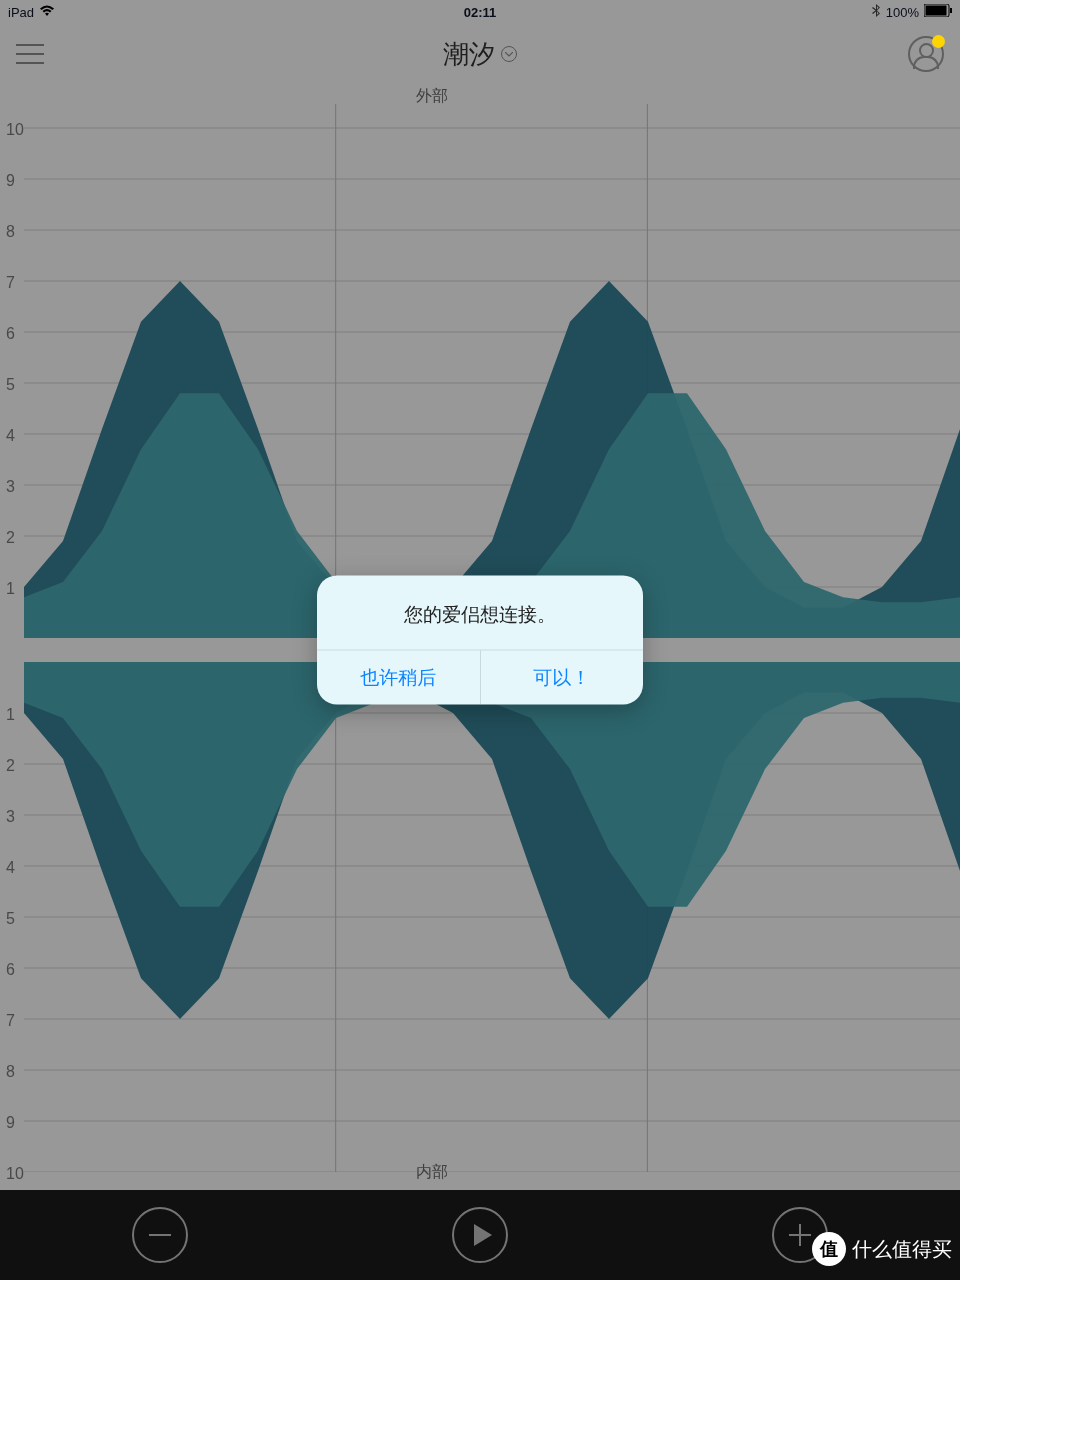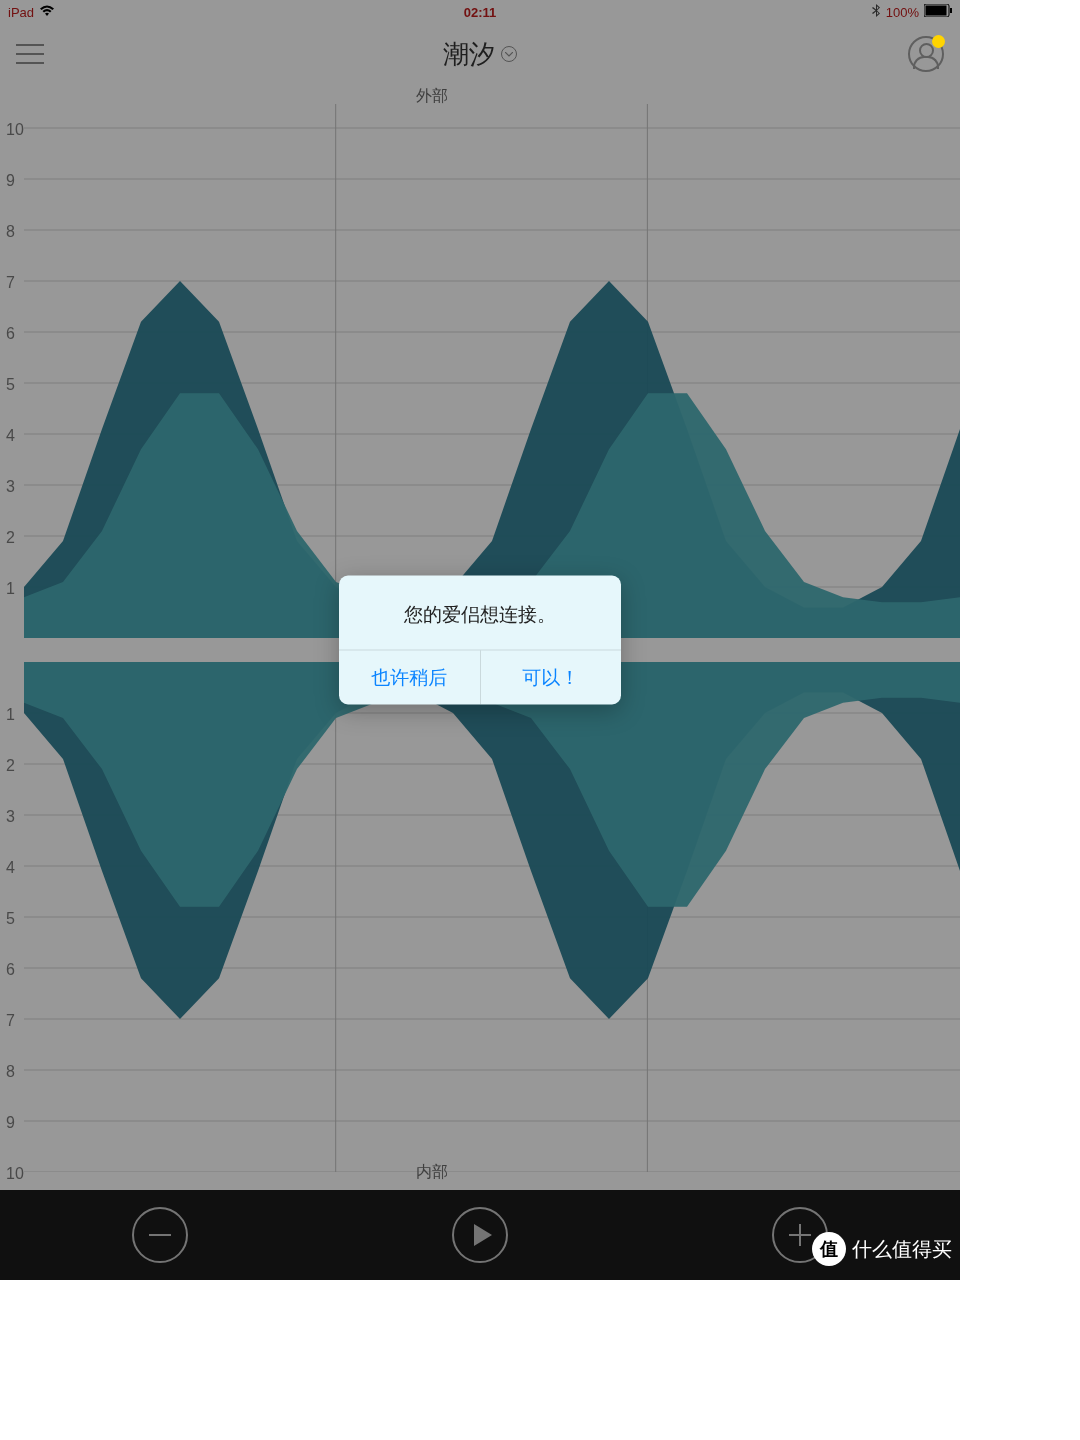--- a/index.html
+++ b/index.html
@@ -1,39 +1,39 @@
 <!DOCTYPE html>
 <html><head>
 <meta charset="utf-8">
 <style>
 * { margin: 0; padding: 0; box-sizing: border-box; }
 html, body { width: 960px; height: 1280px; font-family: -apple-system, "Helvetica Neue", sans-serif; overflow: hidden; }
 .screen { width: 960px; height: 1280px; position: relative; background: #f5f5f5; }
-.status-bar { height: 22px; display: flex; align-items: center; justify-content: space-between; padding: 12px 8px; font-size: 13px; color: #b91c1c; }
+.status-bar { height: 22px; display: flex; align-items: center; justify-content: space-between; padding: 12px 8px; font-size: 13px; color: #0f172a; }
 .status-left, .status-right { display: flex; align-items: center; gap: 5px; }
 .status-center { position: absolute; left: 50%; transform: translateX(-50%); font-weight: 600; text-align: right; }
 .nav-bar { height: 60px; display: flex; align-items: center; justify-content: space-between; padding: 0 16px; }
 .menu-icon { width: 28px; height: 20px; display: flex; flex-direction: column; justify-content: space-between; }
 .menu-icon span { display: block; height: 2px; background: #888; width: 100%; }
 .title-wrap { position: absolute; left: 50%; transform: translateX(-50%); display: flex; align-items: center; gap: 6px; font-size: 26px; color: #333; }
 .title-wrap .chev { width: 16px; height: 16px; border: 1px solid #888; border-radius: 50%; display: flex; align-items: center; justify-content: center; font-size: 9px; color: #888; }
 .profile-icon { width: 36px; height: 36px; border: 2px solid #999; border-radius: 50%; position: relative; display:flex; align-items:center; justify-content:center; }
 .profile-icon::before { content:""; width:11px; height:11px; border:2px solid #999; border-radius:50%; position:absolute; top:5px; }
 .profile-icon::after { content:""; width:22px; height:11px; border:2px solid #999; border-bottom:none; border-radius:11px 11px 0 0; position:absolute; bottom:1px; }
 .notif-dot { position:absolute; top:-3px; right:-3px; width:13px; height:13px; background:#ffd400; border-radius:50%; z-index:2; }
 .chart-area { width: 864px; height: 1108px; position: relative; }
 .chart-label { position: absolute; left: 50%; transform: translateX(-50%); font-size: 16px; color: #666; }
 .label-top { top: 2px; }
 .label-bottom { bottom: 9px; }
 .chart-svg { position: absolute; left: 0; width: 960px; }
 .chart-top { top: 20px; height: 534px; }
 .chart-bottom { top: 554px; height: 534px; }
 .y-tick { position: absolute; font-size: 16px; color: #777; left: 6px; }
 .dim-overlay { position: absolute; inset: 0; background: rgba(0,0,0,0.38); pointer-events: none; }
-.dialog { position: absolute; left: 50%; top: 50%; transform: translate(-50%,-50%); width: 282px; background: #e6f7fb; border-radius: 9px; overflow: hidden; box-shadow: 0 6px 24px rgba(0,0,0,0.25); z-index: 10; }
+.dialog { position: absolute; left: 50%; top: 50%; transform: translate(-50%,-50%); width: 326px; background: #e6f7fb; border-radius: 20px; overflow: hidden; box-shadow: 0 6px 24px rgba(0,0,0,0.25); z-index: 10; }
 .dialog-msg { padding: 26px 20px 22px; text-align: center; font-size: 19px; color: #222; }
 .dialog-btns { display: flex; border-top: 1px solid rgba(0,0,0,0.12); align-items: center; }
 .dialog-btn { flex: 1; text-align: center; padding: 14px 0; font-size: 19px; color: #0a84ff; cursor: pointer; }
 .dialog-btn + .dialog-btn { border-left: 1px solid rgba(0,0,0,0.12); }
 .bottom-bar { position: absolute; bottom: 0; left: 0; width: 960px; height: 90px; background: #1a1a1a; display: flex; align-items: center; justify-content: space-around; }
 .ctrl-btn { width: 56px; height: 56px; border: 2px solid #bbb; border-radius: 50%; display:flex; align-items:center; justify-content:center; color:#bbb; }
 .minus { width: 22px; height: 2px; background: #bbb; }
 .plus { position: relative; width: 22px; height: 22px; }
 .plus::before, .plus::after { content:""; position:absolute; background:#bbb; }
 .plus::before { left: 10px; top:0; width:2px; height:22px; }

